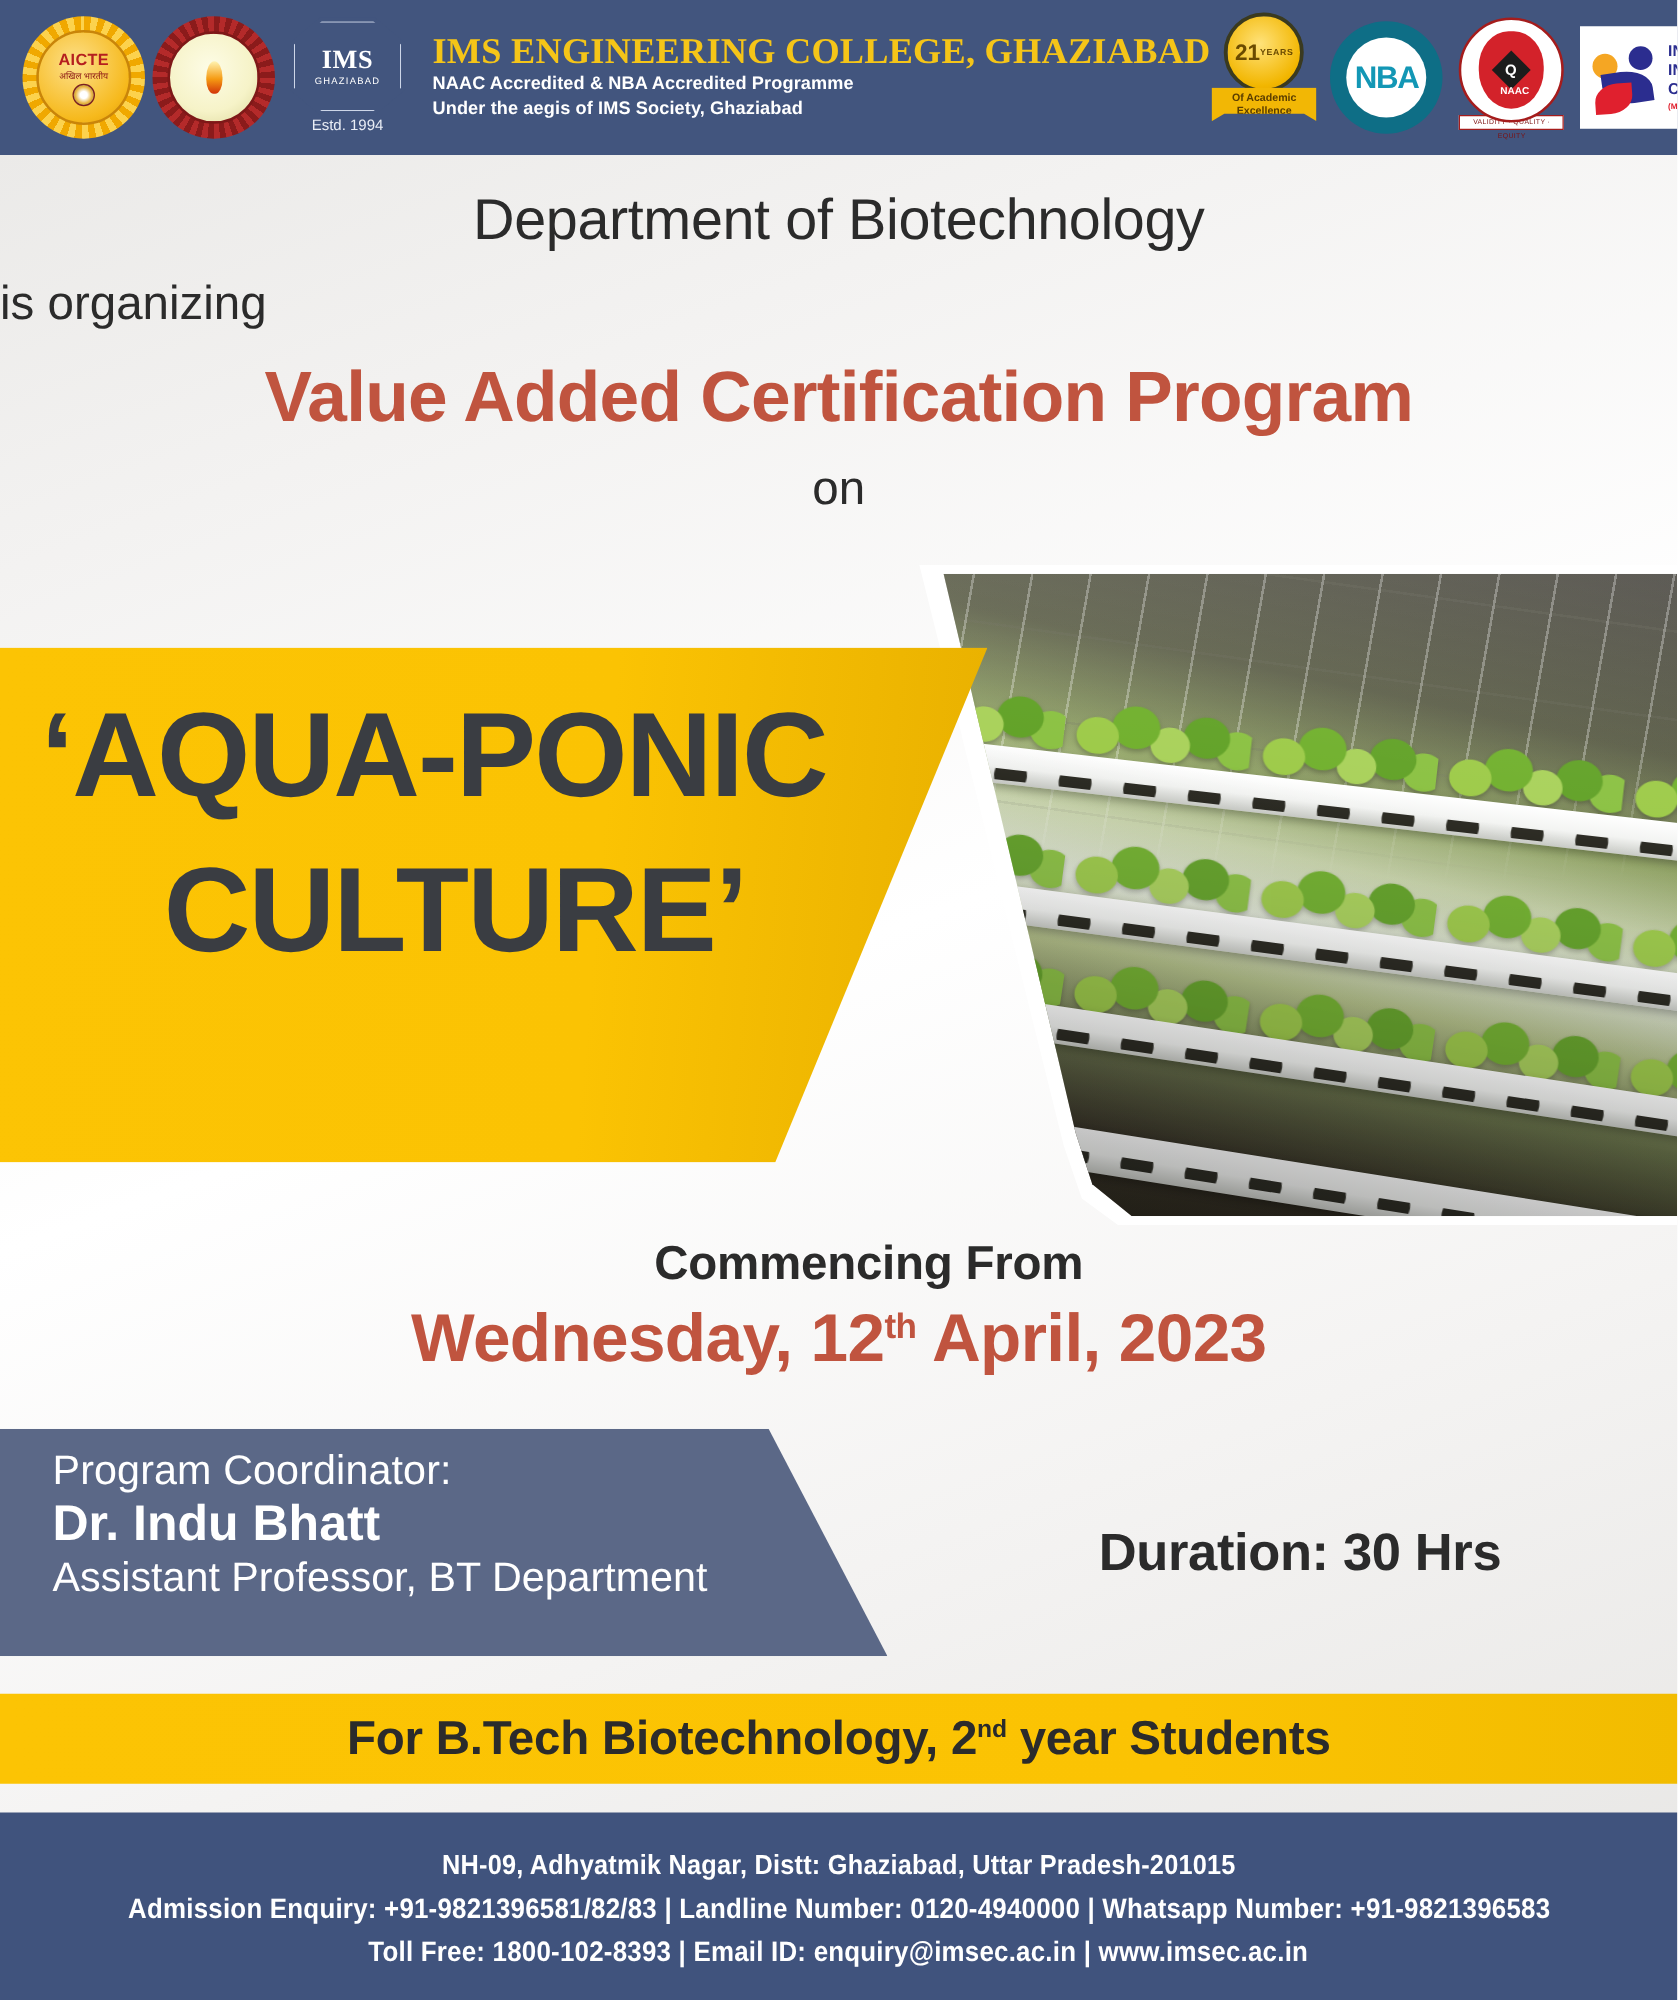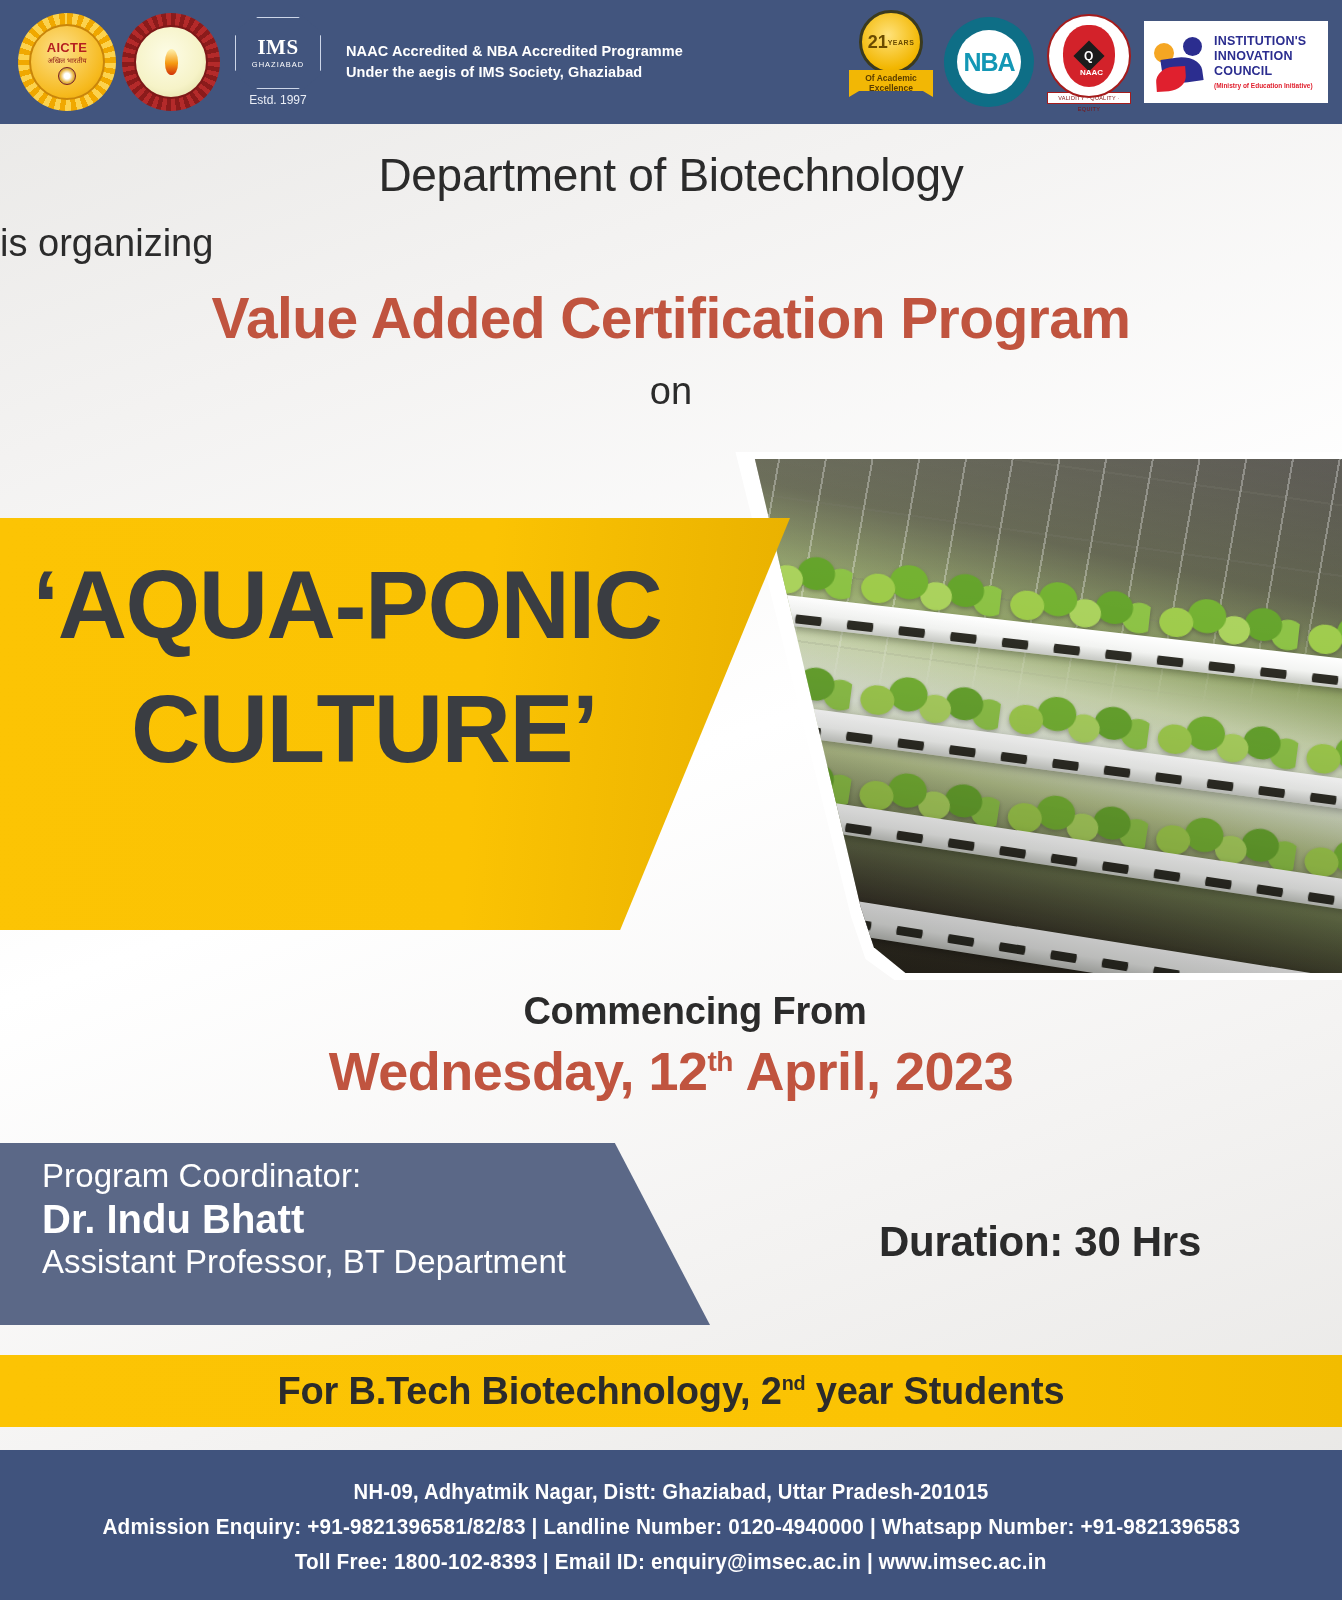--- a/index.html
+++ b/index.html
@@ -257,26 +257,27 @@
           </div>
       </div>
 
       <div class="ims-oct">
         <div class="ims-shape">
           <div style="text-align:center">
             <div class="ims-txt">IMS</div>
             <div class="ims-sub">GHAZIABAD</div>
           </div>
         </div>
-        <div class="estd">Estd. 1997</div>
+        <div class="estd">Estd. 1994</div>
       </div>
 
     </div>
 
     <div class="hdr-text">
+      <div class="hdr-title">IMS ENGINEERING COLLEGE, GHAZIABAD</div>
       <div class="hdr-line">NAAC Accredited &amp; NBA Accredited Programme</div>
       <div class="hdr-line">Under the aegis of IMS Society, Ghaziabad</div>
     </div>
 
     <div class="hdr-logos-right">
 
       <div class="badge21">
         <div class="b21-circle">
           <div class="b21-n">21</div>
           <div class="b21-y">YEARS</div>

